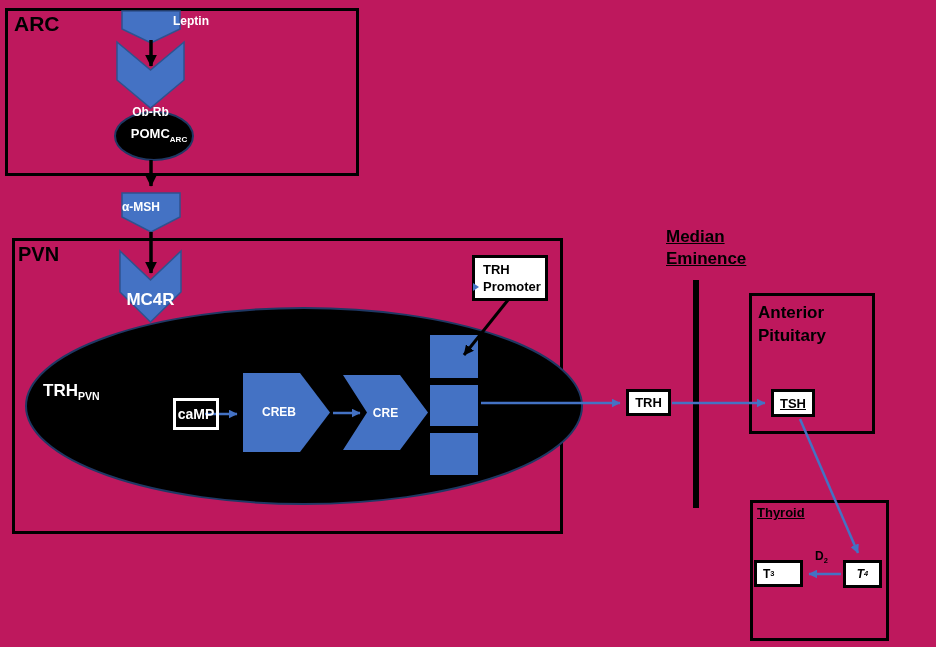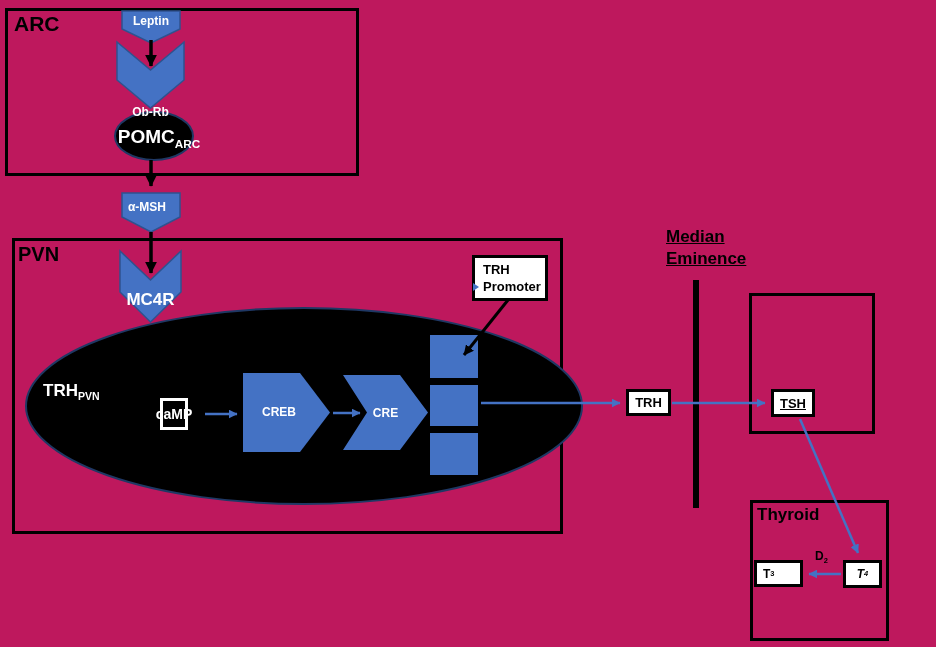--- a/index.html
+++ b/index.html
@@ -64,36 +64,40 @@
     <line x1="800" y1="419" x2="858" y2="553" stroke="#4472C4" stroke-width="2.5" marker-end="url(#ahU)"></line>
     <line x1="841" y1="574" x2="809" y2="574" stroke="#4472C4" stroke-width="2.5" marker-end="url(#ahU)"></line>
   </svg>
 
   <div class="lbl" style="left:14px;top:12px;font-size:21px;">ARC</div>
   <div class="lbl" style="left:18px;top:243px;font-size:20px;">PVN</div>
   <div class="lbl" style="left:666px;top:226px;font-size:17px;line-height:22px;text-decoration:underline;">
     <div>Median</div>
     <div>Eminence</div>
   </div>
-  <div class="lbl" style="left:757px;top:505px;font-size:17px;">Thyroid</div>
+  <div class="lbl" style="left:758px;top:301px;font-size:17px;line-height:23px;">
+    <div>Anterior</div>
+    <div>Pituitary</div>
+  </div>
+  <div class="lbl" style="left:757px;top:505px;font-size:13px;text-decoration:underline;">Thyroid</div>
 
-  <div class="node-lbl" style="left:122px;top:14px;width:58px;font-size:12px;">Leptin</div>
+  <div class="node-lbl" style="left:122px;top:14px;width:58px;font-size:12px;padding-left:40px;">Leptin</div>
   <div class="node-lbl" style="left:117px;top:73px;width:67px;font-size:12px;margin-top:32px;">Ob-Rb</div>
-  <div class="node-lbl" style="left:115px;top:126px;width:88px;font-size:19px;">
+  <div class="node-lbl" style="left:115px;top:126px;width:88px;font-size:13px;">
     <span>POMC</span><sub>ARC</sub>
   </div>
-  <div class="node-lbl" style="left:118px;top:200px;width:58px;font-size:12px;">α-MSH</div>
+  <div class="node-lbl" style="left:112px;top:200px;width:58px;font-size:12px;">α-MSH</div>
   <div class="node-lbl" style="left:120px;top:290px;width:61px;font-size:17px;">MC4R</div>
   <div class="node-lbl" style="left:43px;top:381px;font-size:17px;text-align:right;">
     <span>TRH</span><sub>PVN</sub>
   </div>
   <div class="node-lbl" style="left:243px;top:405px;width:72px;font-size:12px;">CREB</div>
   <div class="node-lbl" style="left:358px;top:406px;width:55px;font-size:12px;">CRE</div>
 
-  <div class="small-box" style="left:160px;top:398px;width:28px;height:32px;background:transparent;border-color:#fff;color:#fff;font-size:14px;">caMP</div>
+  <div class="small-box" style="left:173px;top:398px;width:46px;height:32px;background:transparent;border-color:#fff;color:#fff;font-size:14px;">caMP</div>
 
   <div class="small-box" style="left:472px;top:255px;width:76px;height:46px;flex-direction:column;align-items:flex-start;justify-content:center;padding-left:8px;font-size:13px;line-height:17px;">
     <div>TRH</div>
     <div>Promoter</div>
   </div>
   <div class="blue-tri" style="left:473px;top:283px;"></div>
 
   <div class="small-box" style="left:626px;top:389px;width:45px;height:27px;font-size:13px;">TRH</div>
   <div class="small-box" style="left:771px;top:389px;width:44px;height:28px;font-size:13px;text-decoration:underline;">TSH</div>
 

